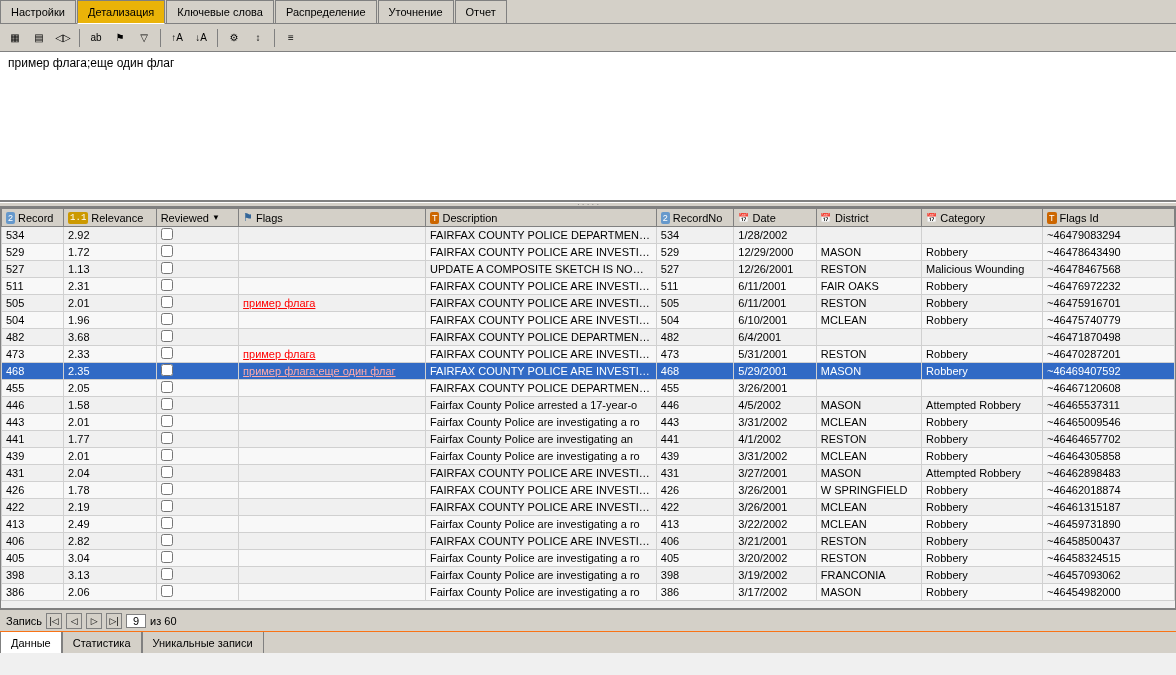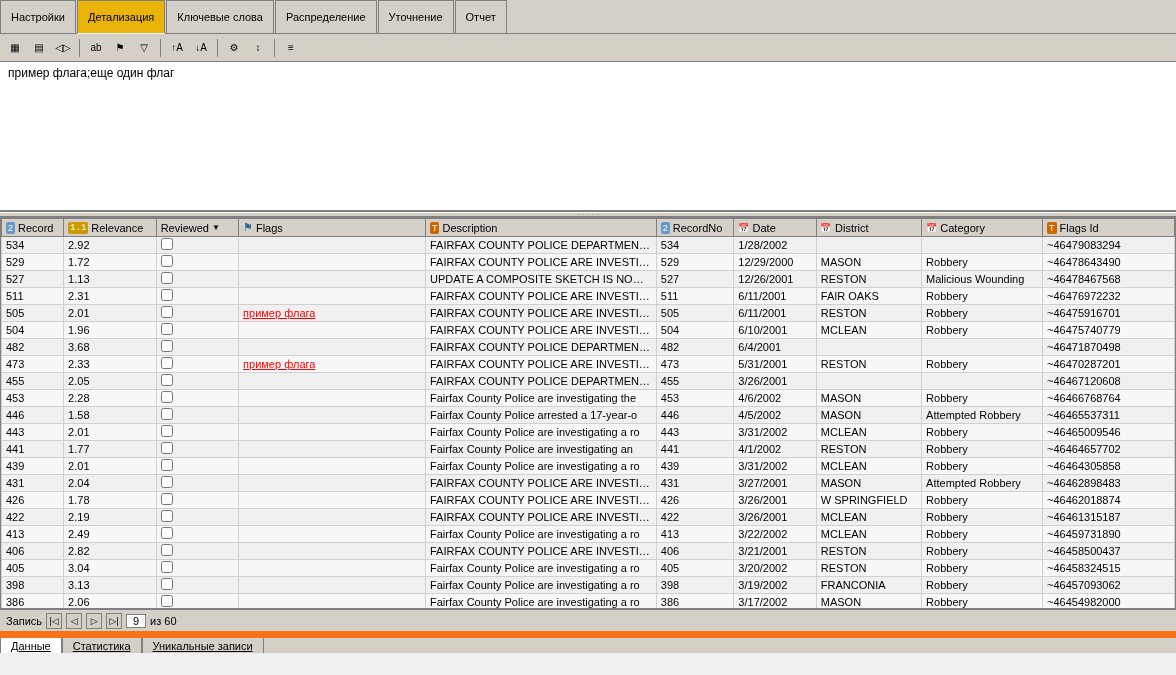--- a/index.html
+++ b/index.html
@@ -3,21 +3,21 @@
   <meta charset="utf-8">
   <style>
     * { box-sizing: border-box; margin: 0; padding: 0; }
     body { font-family: Arial, sans-serif; font-size: 12px; background: #f0f0f0; width: 1176px; height: 675px; overflow: hidden; }
 
     
     .tab-bar {
       display: flex;
       background: #d4d0c8;
       border-bottom: 1px solid #808080;
-      height: 34px;
+      height: 24px;
     }
     .tab {
       padding: 3px 10px;
       border: 1px solid #808080;
       border-bottom: none;
       background: #d4d0c8;
       cursor: pointer;
       font-size: 11px;
       margin-right: 1px;
       display: flex;
@@ -146,23 +146,22 @@
       align-items: center;
       justify-content: center;
       cursor: pointer;
       font-size: 9px;
     }
 
     
     .bottom-tab-bar {
       display: flex;
       background: #d4d0c8;
-      border-top: 7px solid #f97316;
+      border-top: 1px solid #f97316;
       height: 22px;
-      text-decoration: underline;
     }
     .bottom-tab {
       padding: 3px 10px;
       border: 1px solid #808080;
       border-bottom: none;
       border-top: none;
       background: #d4d0c8;
       cursor: pointer;
       font-size: 11px;
       display: flex;
@@ -390,43 +389,43 @@
               <td>2.33</td>
               <td><input type="checkbox" style="width: 12px; height: 12px;"></td>
               <td><span class="flag-text">пример флага</span></td>
               <td>FAIRFAX COUNTY POLICE ARE INVESTIGA</td>
               <td>473</td>
               <td>5/31/2001</td>
               <td>RESTON</td>
               <td>Robbery</td>
               <td>~46470287201</td>
             </tr>
+            <tr class="selected">
+              <td>468</td>
+              <td>2.35</td>
+              <td><input type="checkbox" style="width: 12px; height: 12px;"></td>
+              <td><span class="" style="color: rgb(255, 170, 170); text-decoration: underline;">пример флага;еще один флаг</span></td>
+              <td>FAIRFAX COUNTY POLICE ARE INVESTIGA</td>
+              <td>468</td>
+              <td>5/29/2001</td>
+              <td>MASON</td>
+              <td>Robbery</td>
+              <td>~46469407592</td>
+            </tr>
             <tr>
               <td>455</td>
               <td>2.05</td>
               <td><input type="checkbox" style="width: 12px; height: 12px;"></td>
               <td></td>
               <td>FAIRFAX COUNTY POLICE DEPARTMENT,F</td>
               <td>455</td>
               <td>3/26/2001</td>
               <td></td>
               <td></td>
               <td>~46467120608</td>
-            </tr>
-            <tr>
-              <td>453</td>
-              <td>2.28</td>
-              <td><input type="checkbox" style="width: 12px; height: 12px;"></td>
-              <td></td>
-              <td>Fairfax County Police are investigating the</td>
-              <td>453</td>
-              <td>4/6/2002</td>
-              <td>MASON</td>
-              <td>Robbery</td>
-              <td>~46466768764</td>
             </tr>
             <tr>
               <td>446</td>
               <td>1.58</td>
               <td><input type="checkbox" style="width: 12px; height: 12px;"></td>
               <td></td>
               <td>Fairfax County Police arrested a 17-year-o</td>
               <td>446</td>
               <td>4/5/2002</td>
               <td>MASON</td>

